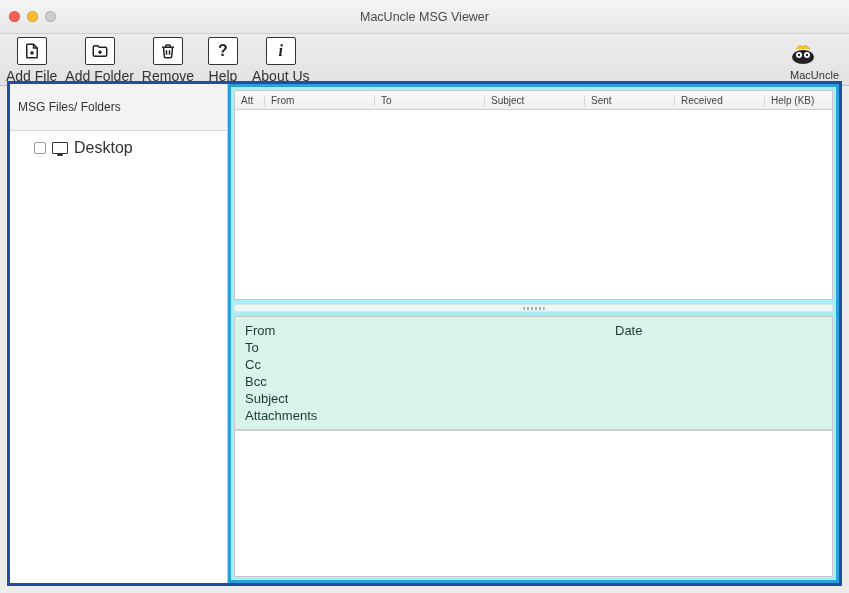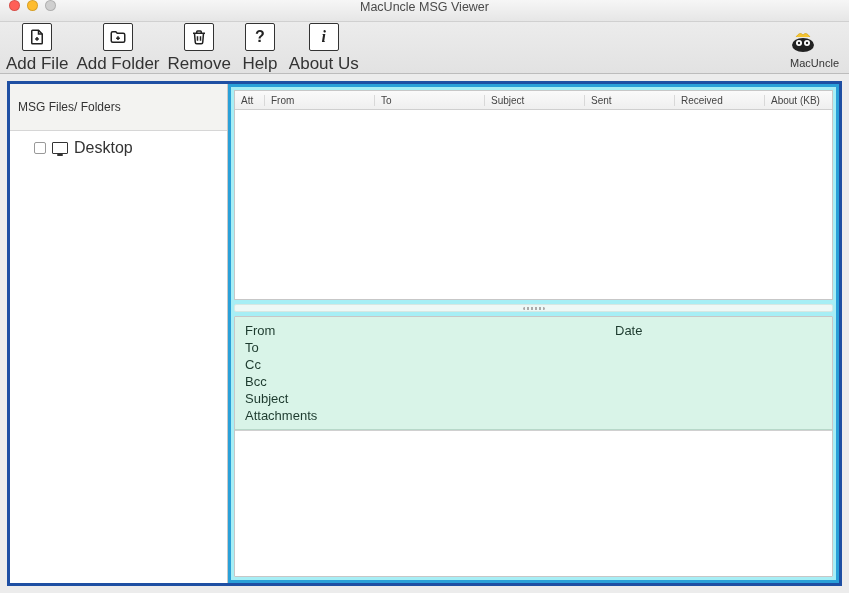--- a/index.html
+++ b/index.html
@@ -7,25 +7,25 @@
     font-family: -apple-system, "Helvetica Neue", Arial, sans-serif;
     font-size: 12px;
     background: #ececec;
     width: 849px;
     height: 593px;
     overflow: hidden;
     color: #222;
   }
   
   .titlebar {
-    height: 22px;
+    height: 34px;
     background: linear-gradient(#f6f6f6, #e6e6e6);
     border-bottom: 1px solid #d0d0d0;
     display: flex;
-    align-items: flex-start;
+    align-items: center;
     position: relative;
   }
   .traffic-lights {
     display: flex;
     gap: 7px;
     padding-left: 9px;
   }
   .tl { width: 11px; height: 11px; border-radius: 50%; border: 0.5px solid rgba(0,0,0,0.15);}
   .tl.red { background: #ff5f57; }
   .tl.yellow { background: #febc2e; }
@@ -58,21 +58,21 @@
   .tb-icon {
     width: 30px; height: 28px;
     border: 1.5px solid #333;
     border-radius: 2px;
     background: #fff;
     display: flex;
     align-items: center;
     justify-content: center;
     margin-bottom: 3px;
   }
-  .tb-label { font-size: 17px; color: #333; white-space: nowrap;}
+  .tb-label { font-size: 14px; color: #333; white-space: nowrap;}
   .tb-spacer { flex: 1; }
   .brand {
     display: flex; flex-direction: column; 
     margin-right: 4px;
   }
   .brand-icon { font-size: 22px; line-height: 22px;}
   .brand-label { font-size: 11px; color: #333;}
   
   .main {
     position: absolute;
@@ -289,21 +289,21 @@
     <div class="right-wrap">
 
       <div class="msg-list">
         <div class="col-headers">
           <div class="col att">Att</div>
           <div class="col from">From</div>
           <div class="col to">To</div>
           <div class="col subject">Subject</div>
           <div class="col sent">Sent</div>
           <div class="col received">Received</div>
-          <div class="col size">About (KB)</div>
+          <div class="col size">Help (KB)</div>
         </div>
         <div class="list-body"></div>
       </div>
 
       <div class="splitter">
         <div class="splitter-dot"></div>
       </div>
 
       <div class="preview">
         <div class="preview-header">

